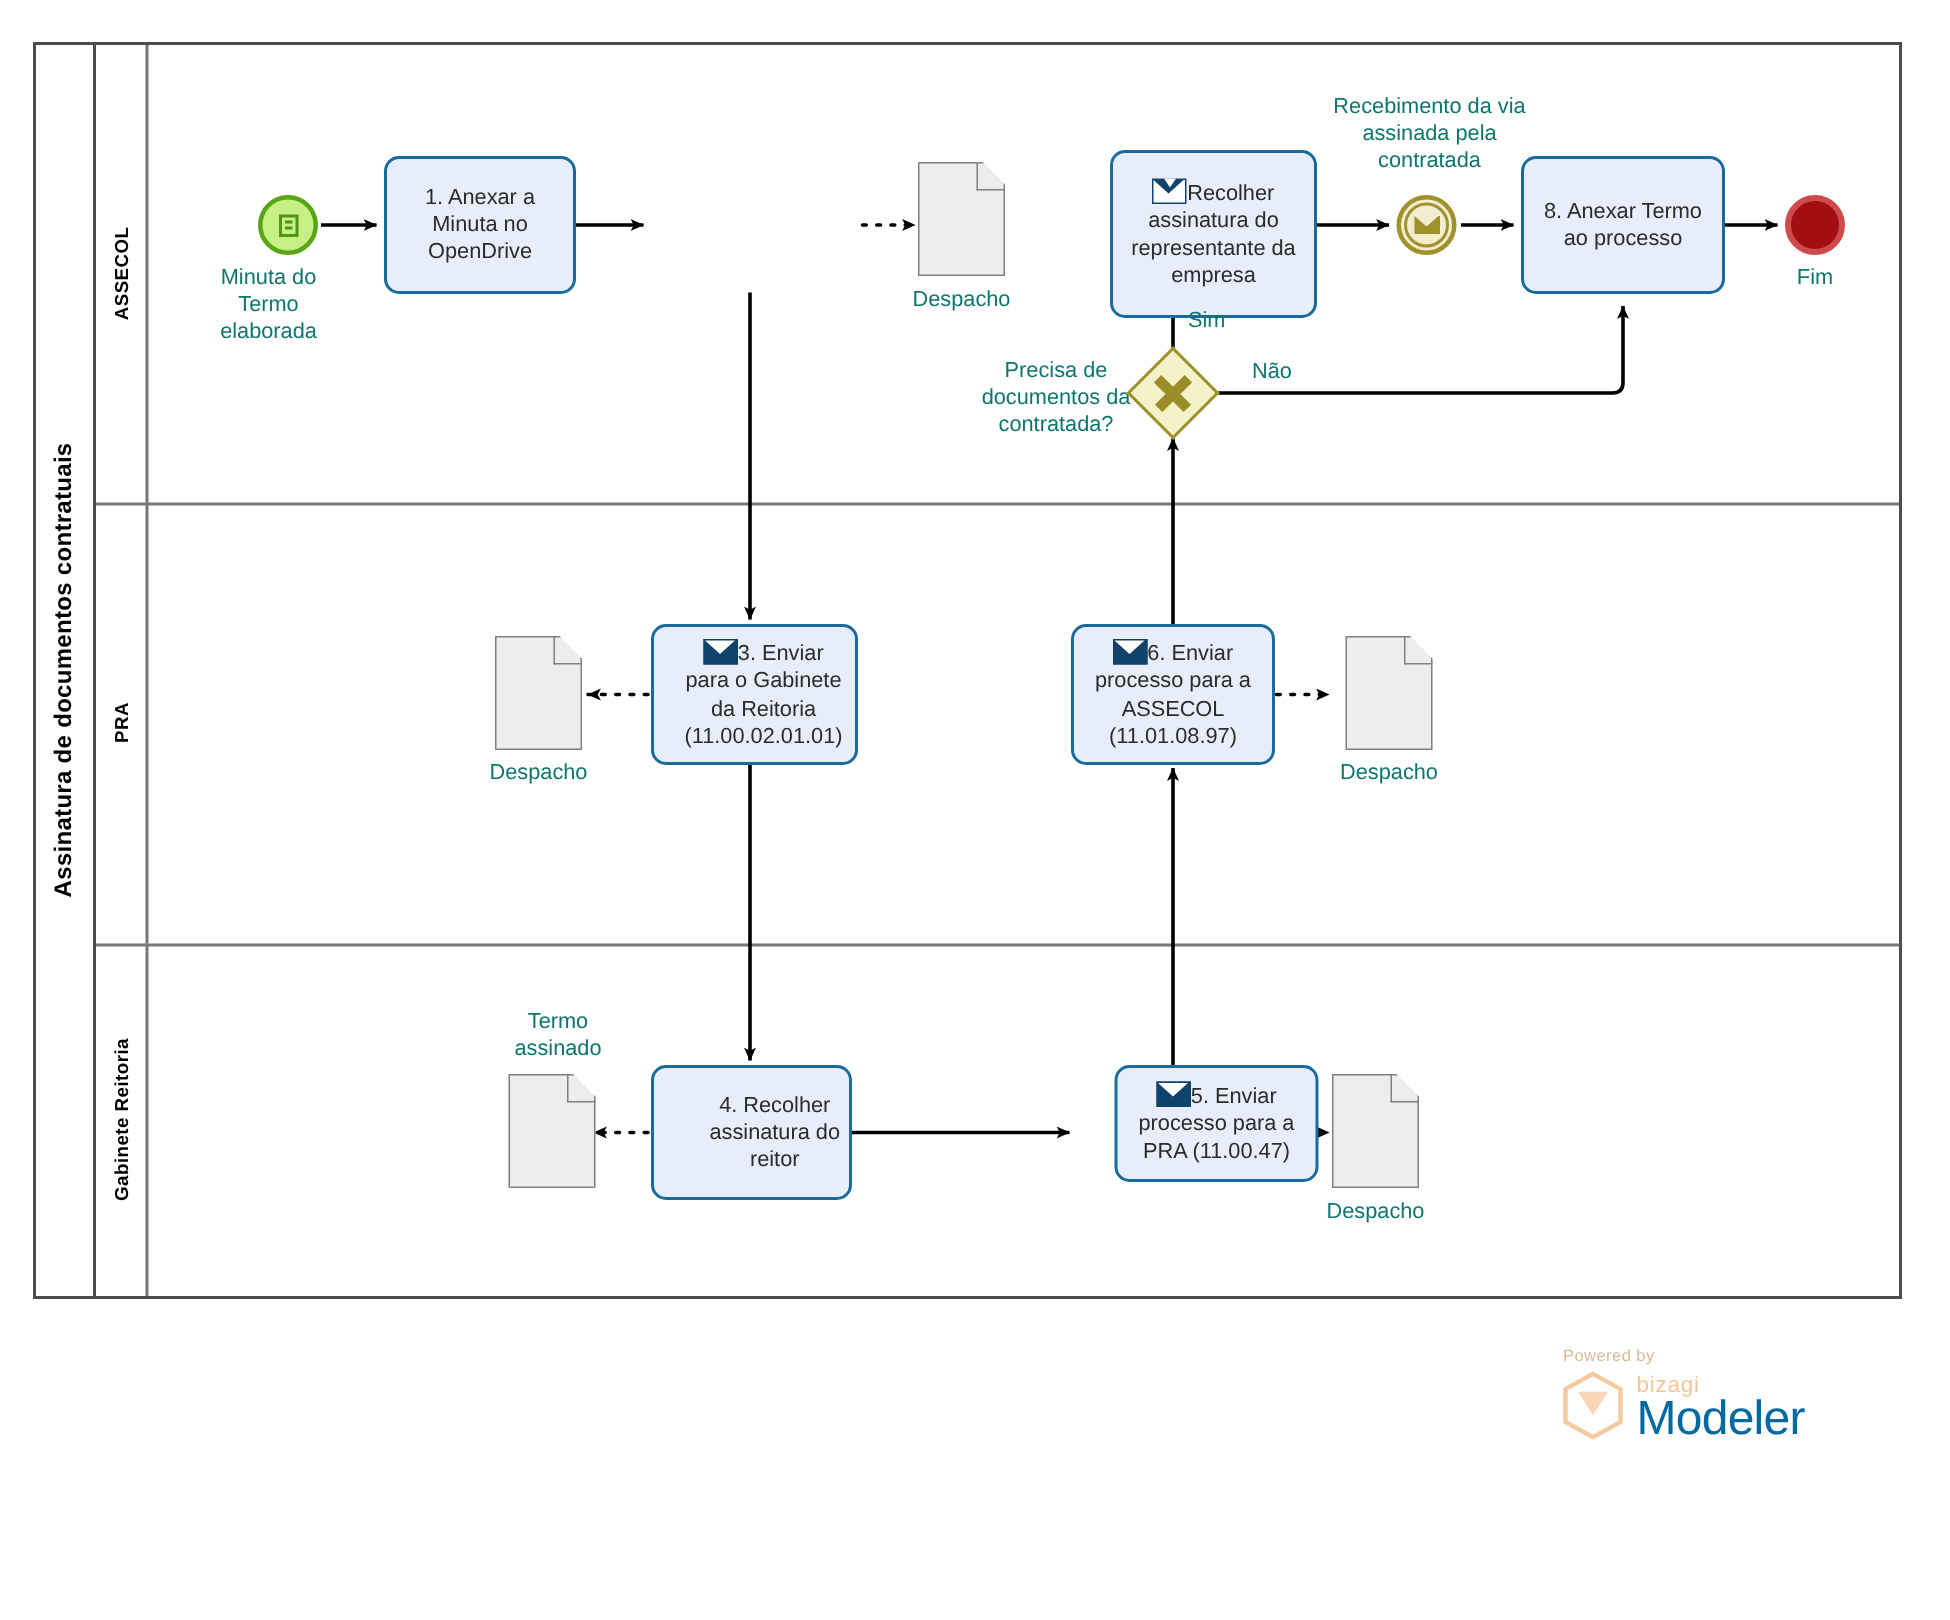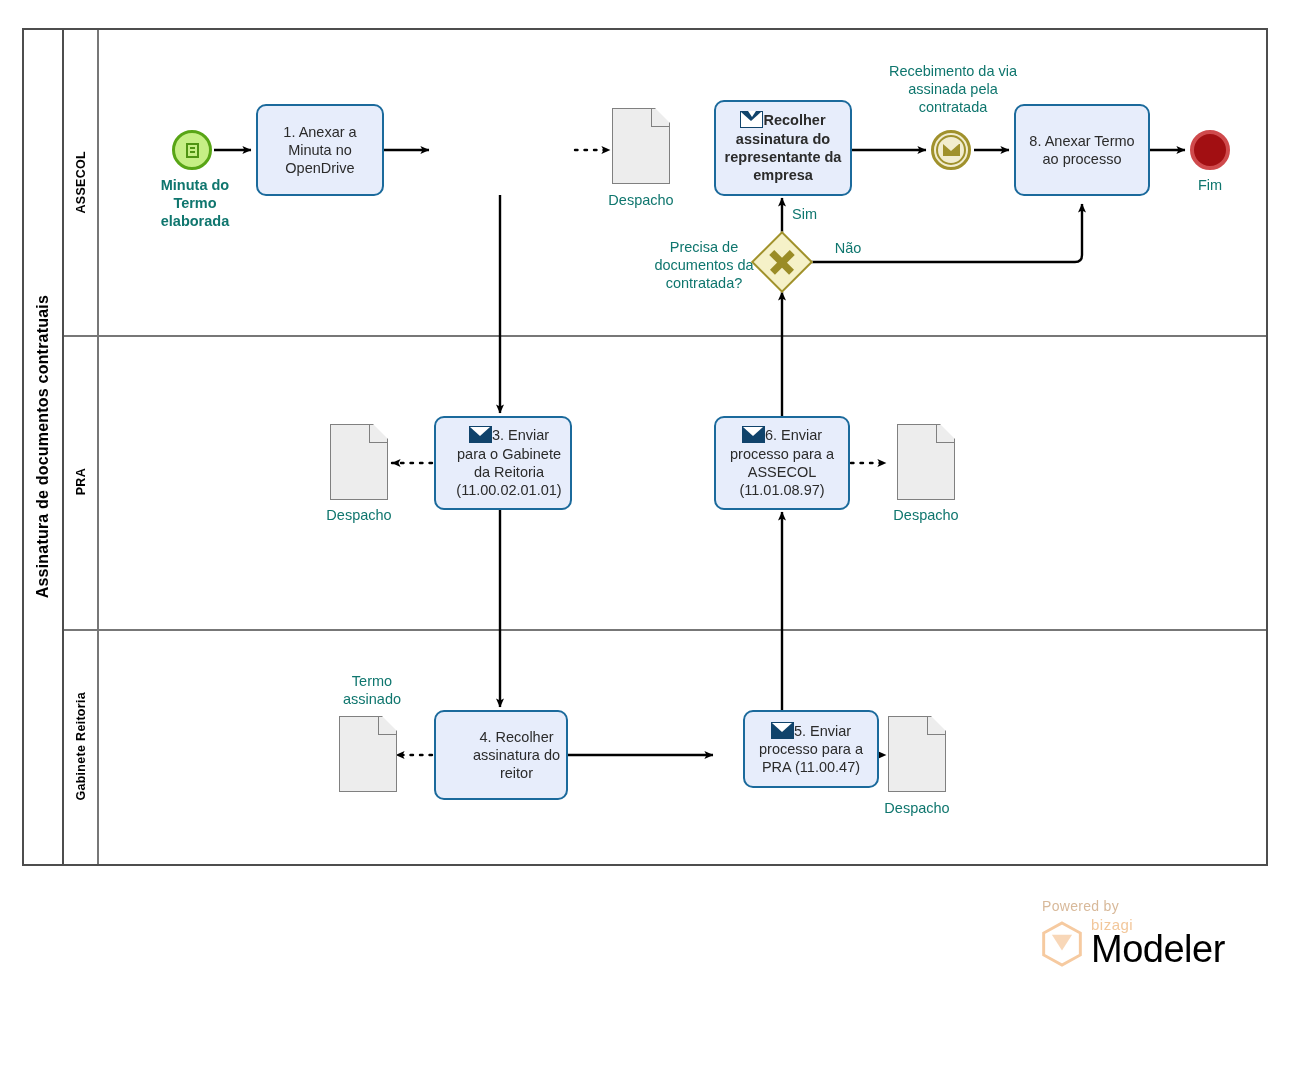--- a/index.html
+++ b/index.html
@@ -268,38 +268,38 @@
 
   
   .bizagi {
     position: absolute;
     left: 1040px;
     top: 898px;
     width: 200px;
     height: 72px;
   }
   .bz-powered {
-    font-size: 14px;
+    font-size: 11px;
     color: #d8b99a;
     letter-spacing: 0.3px;
     margin-left: 2px;
   }
   .bz-row { display: flex; align-items: flex-end; margin-top: 3px; }
   .bz-hex { width: 44px; height: 48px; margin-right: 7px; }
   .bz-words { line-height: 1; }
   .bz-bizagi {
     font-size: 15px;
     color: #f2c79b;
     letter-spacing: 0.5px;
     display: block;
     margin-bottom: -2px;
   }
   .bz-modeler {
-    font-size: 38px;
-    color: #000000;
+    font-size: 32px;
+    color: #0369a1;
     letter-spacing: -0.5px;
     display: block;
   }
 </style>
 </head>
 <body>
 
 <div id="canvas">
 
   <div class="pool">
@@ -365,36 +365,36 @@
     <line x1="974" y1="150" x2="1009" y2="150" stroke="#000" stroke-width="2.4" marker-end="url(#arrow)"></line>
 
     <line x1="1150" y1="150" x2="1185" y2="150" stroke="#000" stroke-width="2.4" marker-end="url(#arrow)"></line>
   </svg>
 
   <div class="event start" style="left:172px; top:130px;">
     <span class="glyph">
         <span class="gl-doc"></span>
       </span>
   </div>
-  <div class="lbl" style="left:152px; top:176px; width:86px;font-weight:bold;">Minuta do
+  <div class="lbl" style="left:136px; top:176px; width:86px;">Minuta do
 Termo
 elaborada</div>
 
   <div class="task" style="left:256px; top:104px; width:128px; height:92px;">
     <span class="tasktext">1. Anexar a Minuta no OpenDrive</span>
   </div>
 
 
   <div class="dataobj" style="left:612px; top:108px;">
     <span class="fold"></span>
       <span class="foldline"></span>
   </div>
   <div class="lbl" style="left:595px; top:191px; width:92px;">Despacho</div>
 
-  <div class="task" style="left:714px; top:100px; width:138px; height:96px;font-weight:bold;">
+  <div class="task" style="left:740px; top:100px; width:138px; height:112px;">
     <span class="tasktext"><span class="env"><span class="dnarrow"></span></span><span>Recolher assinatura do representante da empresa</span></span>
   </div>
 
   <div class="lbl" style="left:862px; top:62px; width:182px;">Recebimento da via
 assinada pela
 contratada</div>
   <div class="event intermediate" style="left:931px; top:130px;">
     <span class="inner-ring"></span>
     <span class="glyph">
         <span class="gl-env"></span>

